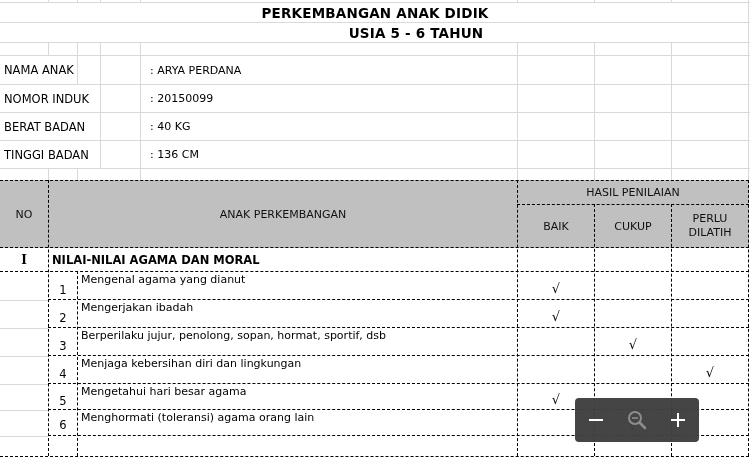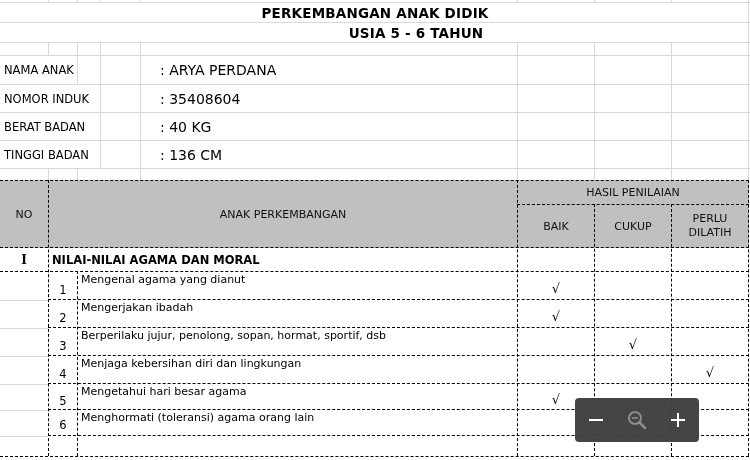--- a/index.html
+++ b/index.html
@@ -5,21 +5,21 @@
   html, body { margin: 0; padding: 0; background: #ffffff; }
   body { width: 750px; height: 460px; overflow: hidden; position: relative;
          font-family: "DejaVu Sans", sans-serif; color: #000; }
   .sheet { position: absolute; left: 0; top: 0; width: 750px; height: 460px; }
   .gl { position: absolute; background: #d9d9d9; }
   .gl.v { width: 1px; }
   .gl.h { height: 1px; }
   .cell { position: absolute; box-sizing: border-box; display: flex; align-items: center; font-size: 11.5px; white-space: nowrap; }
   .title { font-weight: bold; font-size: 13.5px; justify-content: center; letter-spacing: 0.2px; }
   .info-label { padding-left: 4px; font-size: 11.5px; }
-  .info-value { padding-left: 20px; font-size: 14px; }
+  .info-value { padding-left: 10px; font-size: 11px; }
   .hdr { position: absolute; background: #c0c0c0; box-sizing: border-box; }
   .dl { position: absolute; }
   .dl.h { height: 0; border-top: 1px dashed #000; }
   .dl.v { width: 0; border-left: 1px dashed #000; }
   .center { justify-content: center; text-align: center; }
   .hdr-text { font-size: 11px; color: #111; }
   .section-no { font-weight: bold; font-family: "DejaVu Serif", serif; font-size: 12px; justify-content: center; }
   .section-title { font-weight: bold; font-size: 11.5px; padding-left: 3px; }
   .item-no { justify-content: center; font-size: 11.5px; padding-top: 8px; }
   .item-text { align-items: flex-start; padding-left: 3px; padding-top: 1px; font-size: 11px; }
@@ -66,21 +66,21 @@
   <div class="gl v" style="left:671px;top:42px;height:138px;"></div>
   <div class="gl v" style="left:48px;top:168px;height:12px;"></div>
   <div class="gl v" style="left:77px;top:168px;height:12px;"></div>
 
   <div class="cell title" style="left:0;top:3px;width:750px;height:19px;">PERKEMBANGAN ANAK DIDIK</div>
   <div class="cell title" style="left:0;top:23px;width:750px;height:19px;margin-left:41px;">USIA 5 - 6 TAHUN</div>
 
   <div class="cell info-label" style="left:0;top:56px;width:100px;height:28px;">NAMA ANAK</div>
   <div class="cell info-value" style="left:140px;top:56px;width:370px;height:28px;">: ARYA PERDANA</div>
   <div class="cell info-label" style="left:0;top:85px;width:100px;height:27px;">NOMOR INDUK</div>
-  <div class="cell info-value" style="left:140px;top:85px;width:370px;height:27px;">: 35408604</div>
+  <div class="cell info-value" style="left:140px;top:85px;width:370px;height:27px;">: 20150099</div>
   <div class="cell info-label" style="left:0;top:113px;width:100px;height:27px;">BERAT BADAN</div>
   <div class="cell info-value" style="left:140px;top:113px;width:370px;height:27px;">: 40 KG</div>
   <div class="cell info-label" style="left:0;top:141px;width:100px;height:27px;">TINGGI BADAN</div>
   <div class="cell info-value" style="left:140px;top:141px;width:370px;height:27px;">: 136 CM</div>
 
   <div class="hdr" style="left:0;top:180px;width:749px;height:68px;"></div>
 
   <div class="dl h" style="left:0;top:180px;width:749px;"></div>
   <div class="dl h" style="left:517px;top:204px;width:232px;"></div>
   <div class="dl h" style="left:0;top:247px;width:749px;"></div>

